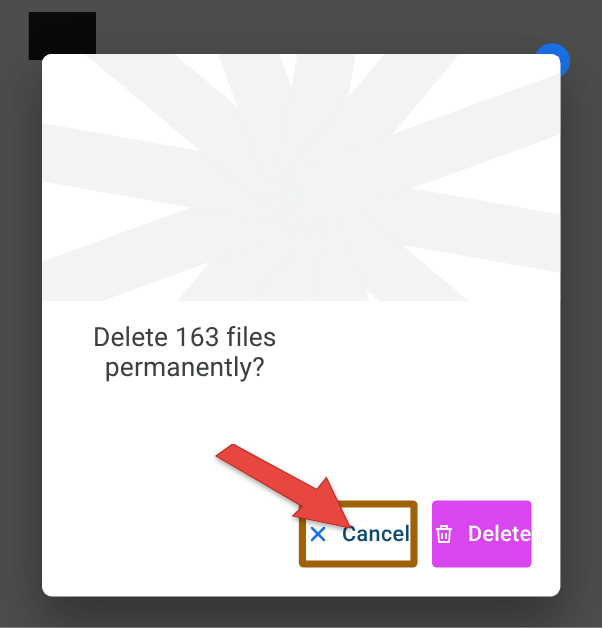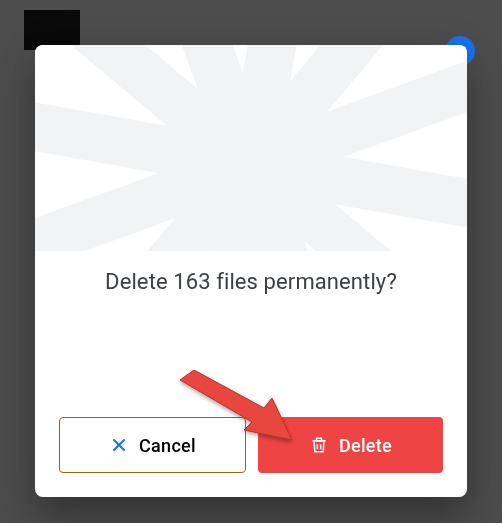--- a/index.html
+++ b/index.html
@@ -69,21 +69,21 @@
       transform-origin: 0 50%;
       background: #f1f3f4;
       height: 48px;
       width: 280px;
       border-radius: 2px;
     }
     .content {
       padding: 18px 24px 24px 24px;
       flex: 1;
       display: flex;
-      flex-direction: column;
+      flex-direction: row;
     }
     .title {
       font-size: 22px;
       color: #3c4043;
       text-align: center;
       font-weight: 400;
       letter-spacing: 0.1px;
       margin-bottom: 16px;
     }
     .message {
@@ -109,25 +109,25 @@
       gap: 10px;
       font-size: 18px;
       font-weight: 500;
       letter-spacing: 0.3px;
       cursor: pointer;
       border: none;
       font-family: inherit;
     }
     .btn-cancel {
       background: #fff;
-      border: 1px solid #a16207;
-      color: #000000;
+      border: 6px solid #a16207;
+      color: #0c4a6e;
     }
     .btn-delete {
-      background: #ef4444;
+      background: #d946ef;
       color: #fff;
     }
     .icon {
       display: inline-flex;
       align-items: center;
       justify-content: center;
     }
     .arrow-annotation {
       position: absolute;
       left: 172px;

